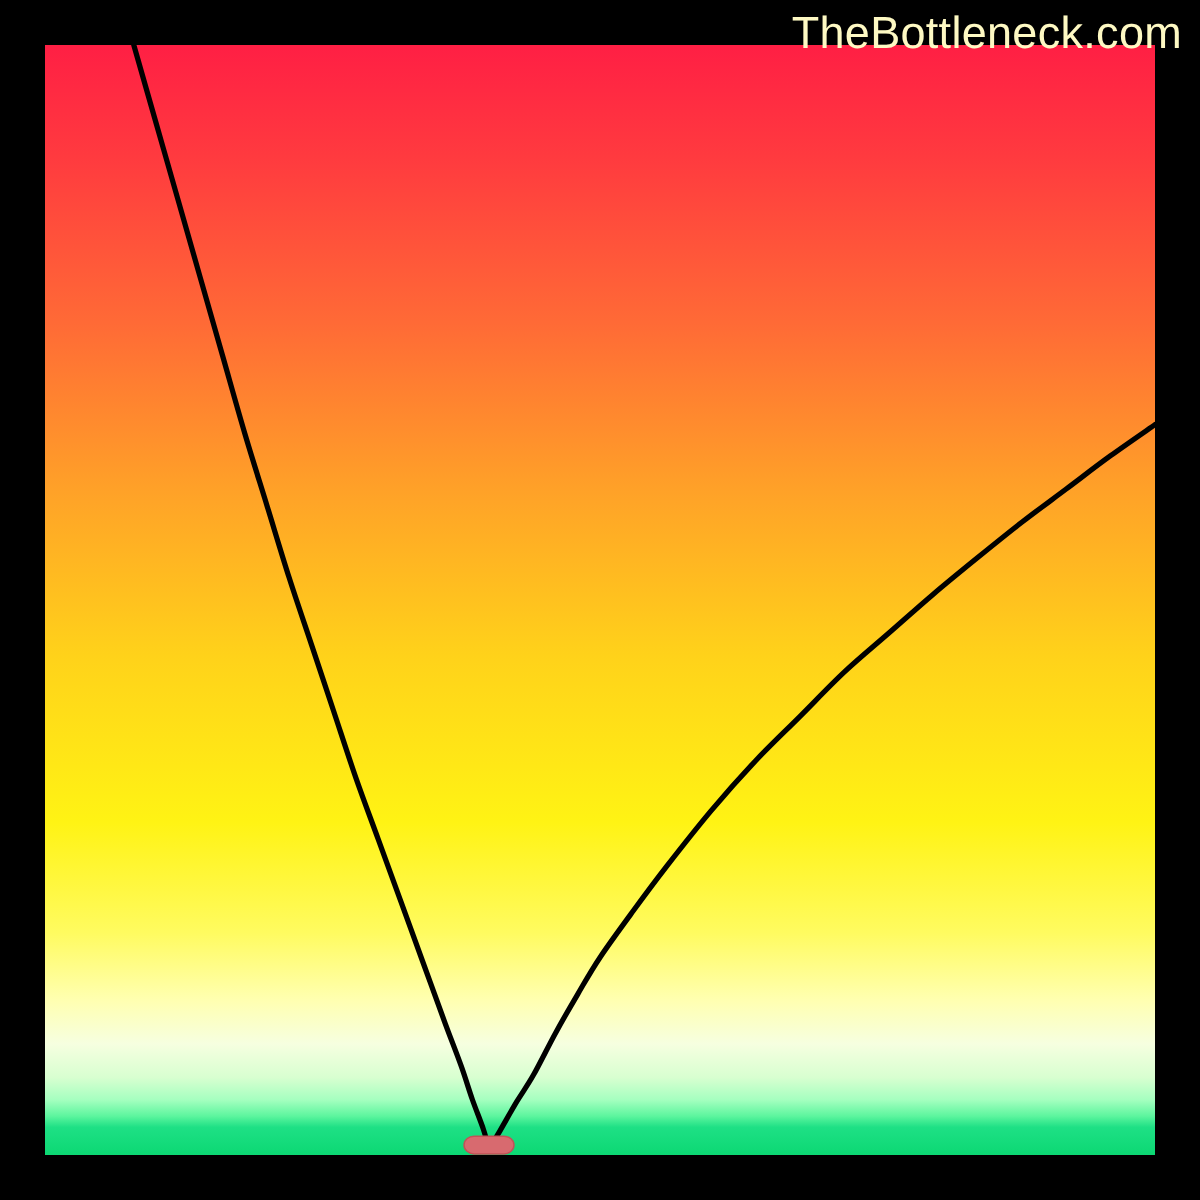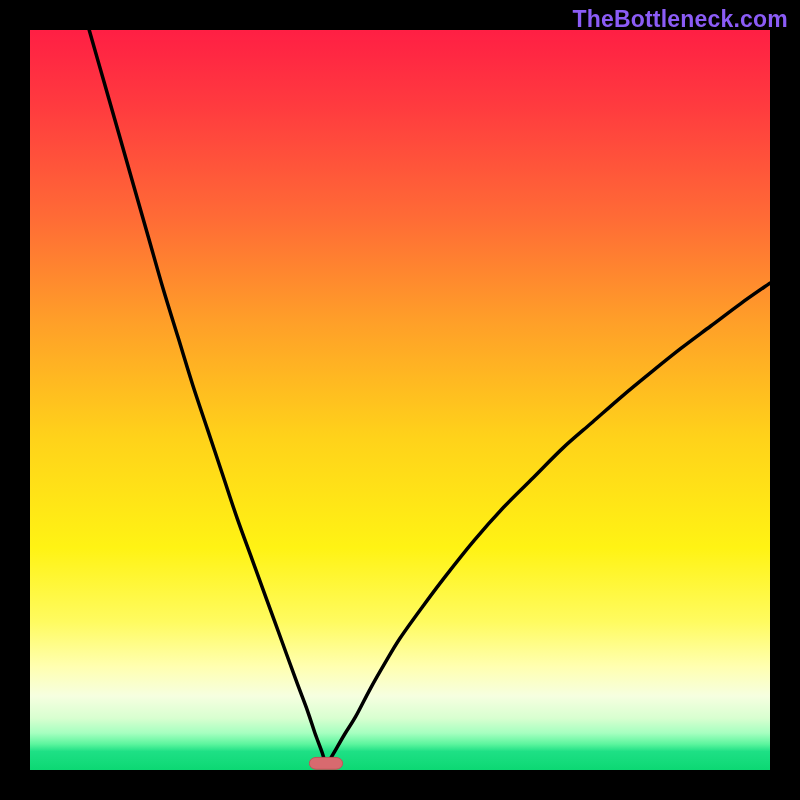--- a/index.html
+++ b/index.html
@@ -23,23 +23,23 @@
     position: absolute;
     left: 0;
     top: 0;
     width: 740px;
     height: 740px;
   }
   .watermark {
     position: absolute;
     top: 6px;
     right: 12px;
-    color: #8b5cf6;
-    font-size: 23px;
-    font-weight: 700;
+    color: #fef9c3;
+    font-size: 30px;
+    font-weight: 400;
     letter-spacing: 0.2px;
   }
   svg { display: block; }
 </style>
 </head>
 <body>
 
 <div class="frame">
   <svg class="plot" viewBox="0 0 740 740">
     <defs>

